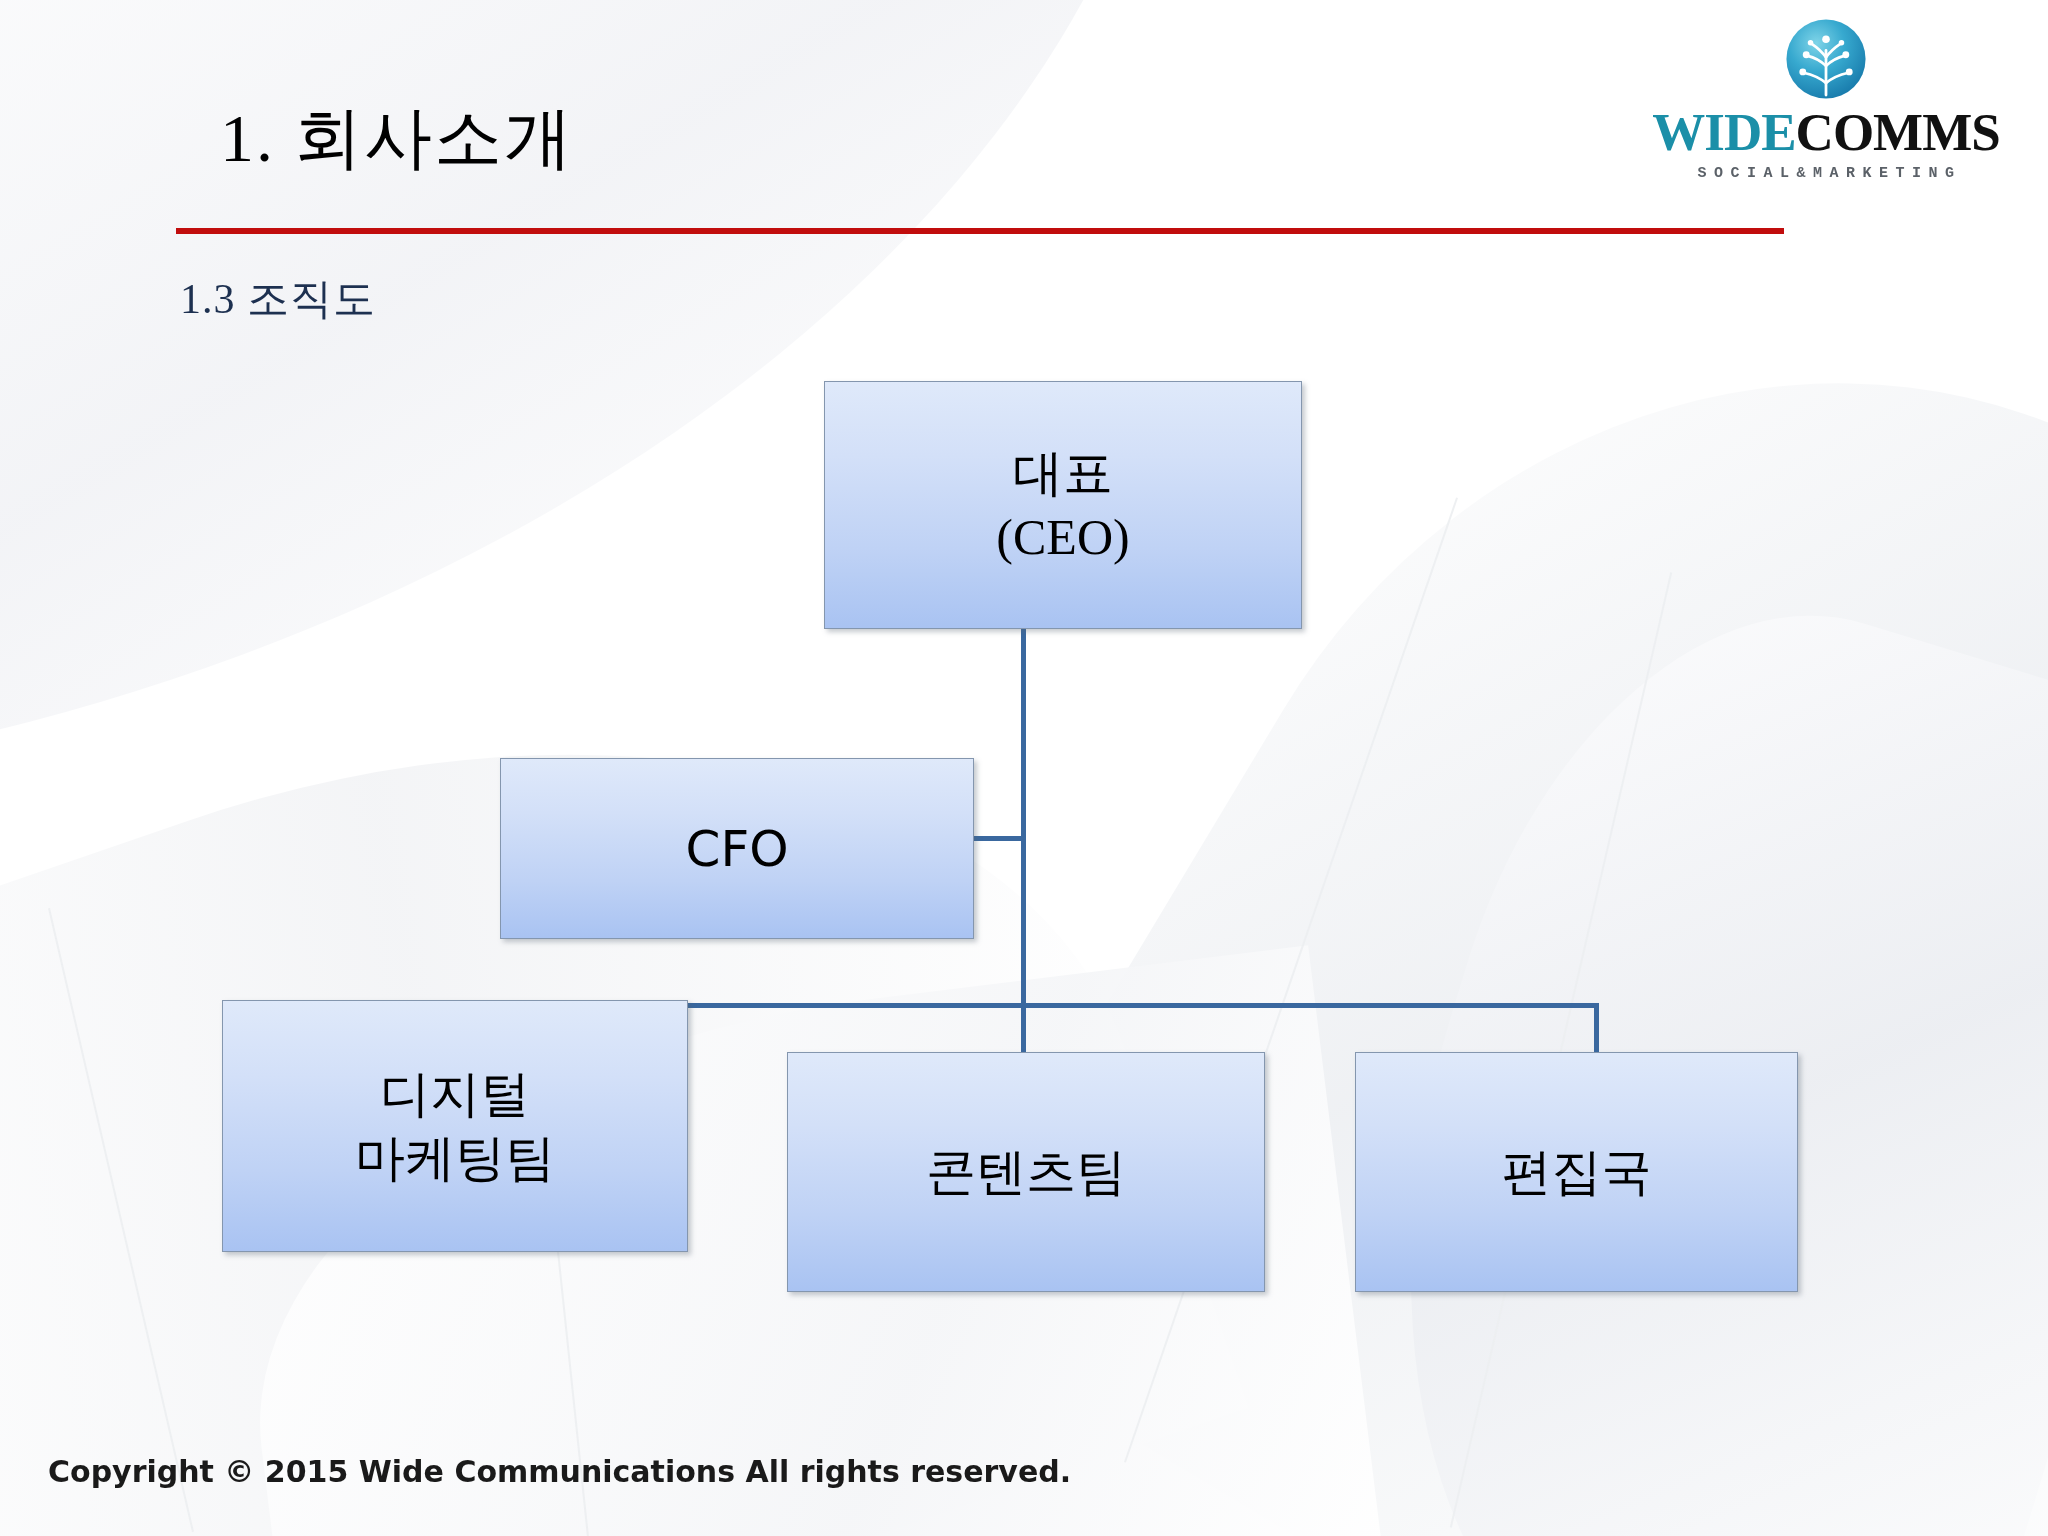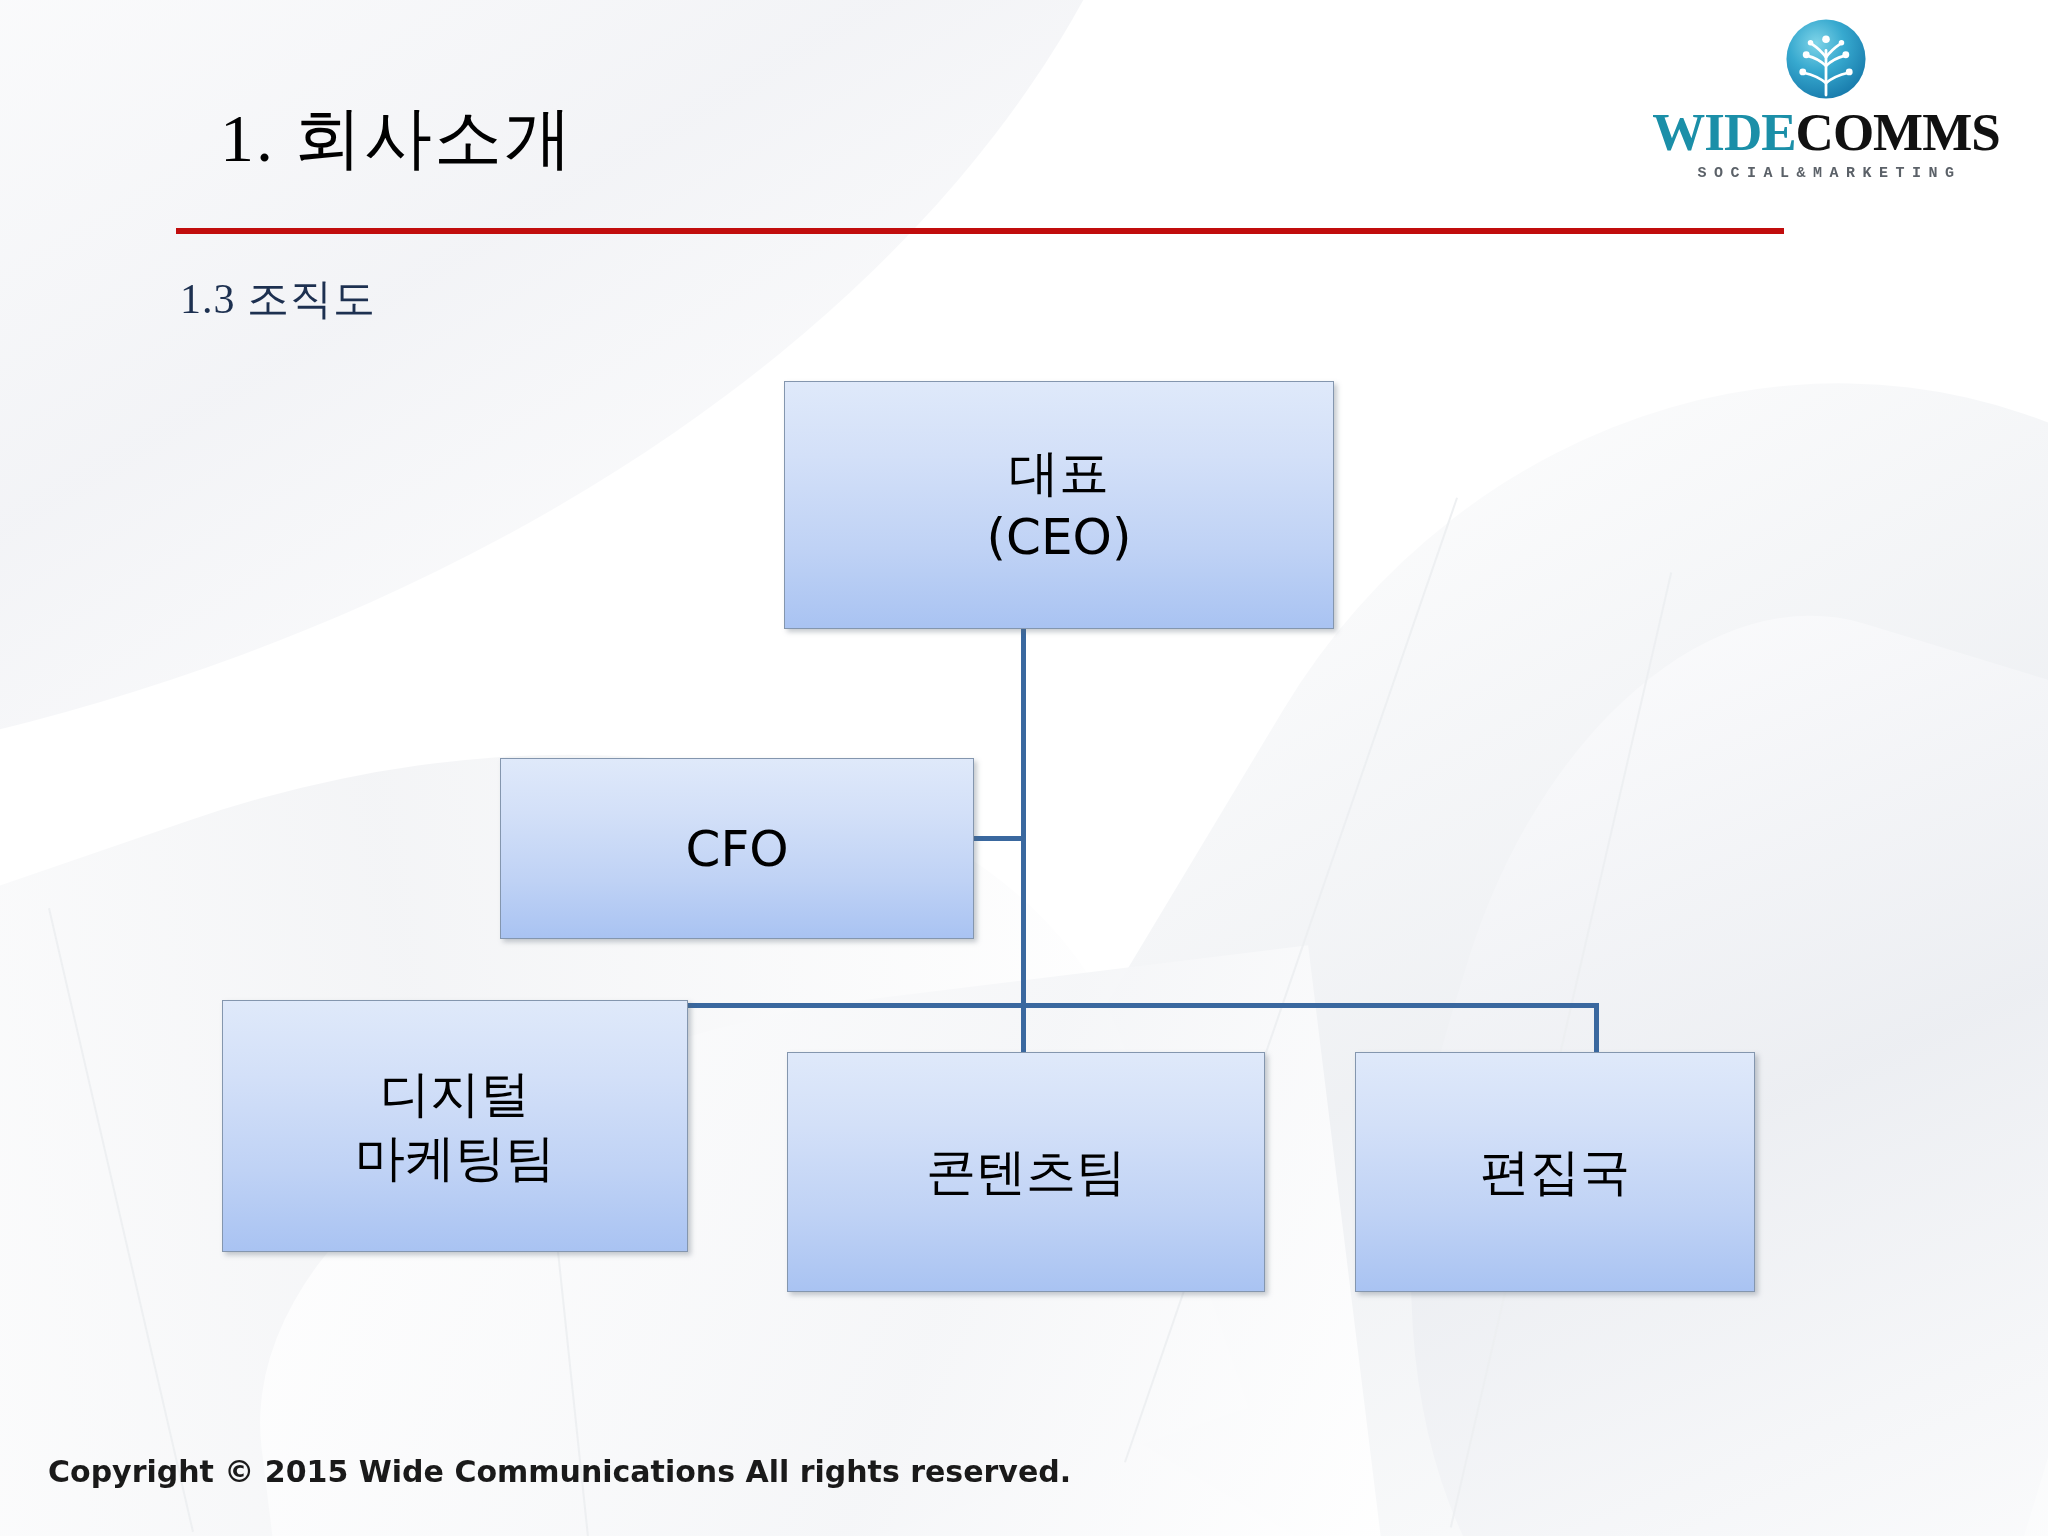--- a/index.html
+++ b/index.html
@@ -160,25 +160,25 @@
     align-items: center;
     justify-content: center;
     text-align: center;
     color: #000000;
     font-family: "DejaVu Sans", "Liberation Sans", sans-serif;
     font-size: 50px;
     line-height: 1.28;
     white-space: pre-line;
   }
 
-  #node-ceo   { left: 784px;  top: 381px;  width: 550px; height: 248px; }
+  #node-ceo   { left: 824px;  top: 381px;  width: 478px; height: 248px; font-family: Liberation Serif, serif; }
   #node-cfo   { left: 500px;  top: 758px;  width: 474px; height: 181px; }
   #node-dept0 { left: 222px;  top: 1000px; width: 466px; height: 252px; }
   #node-dept1 { left: 787px;  top: 1052px; width: 478px; height: 240px; }
-  #node-dept2 { left: 1355px; top: 1052px; width: 400px; height: 240px; }
+  #node-dept2 { left: 1355px; top: 1052px; width: 443px; height: 240px; }
 
   .conn {
     position: absolute;
     background: #3a689f;
   }
   
   .c-trunk-main  { left: 1021px; top: 629px;  width: 5px;  height: 378px; }
   
   .c-cfo-stub    { left: 972px;  top: 836px;  width: 52px; height: 5px; }
   

